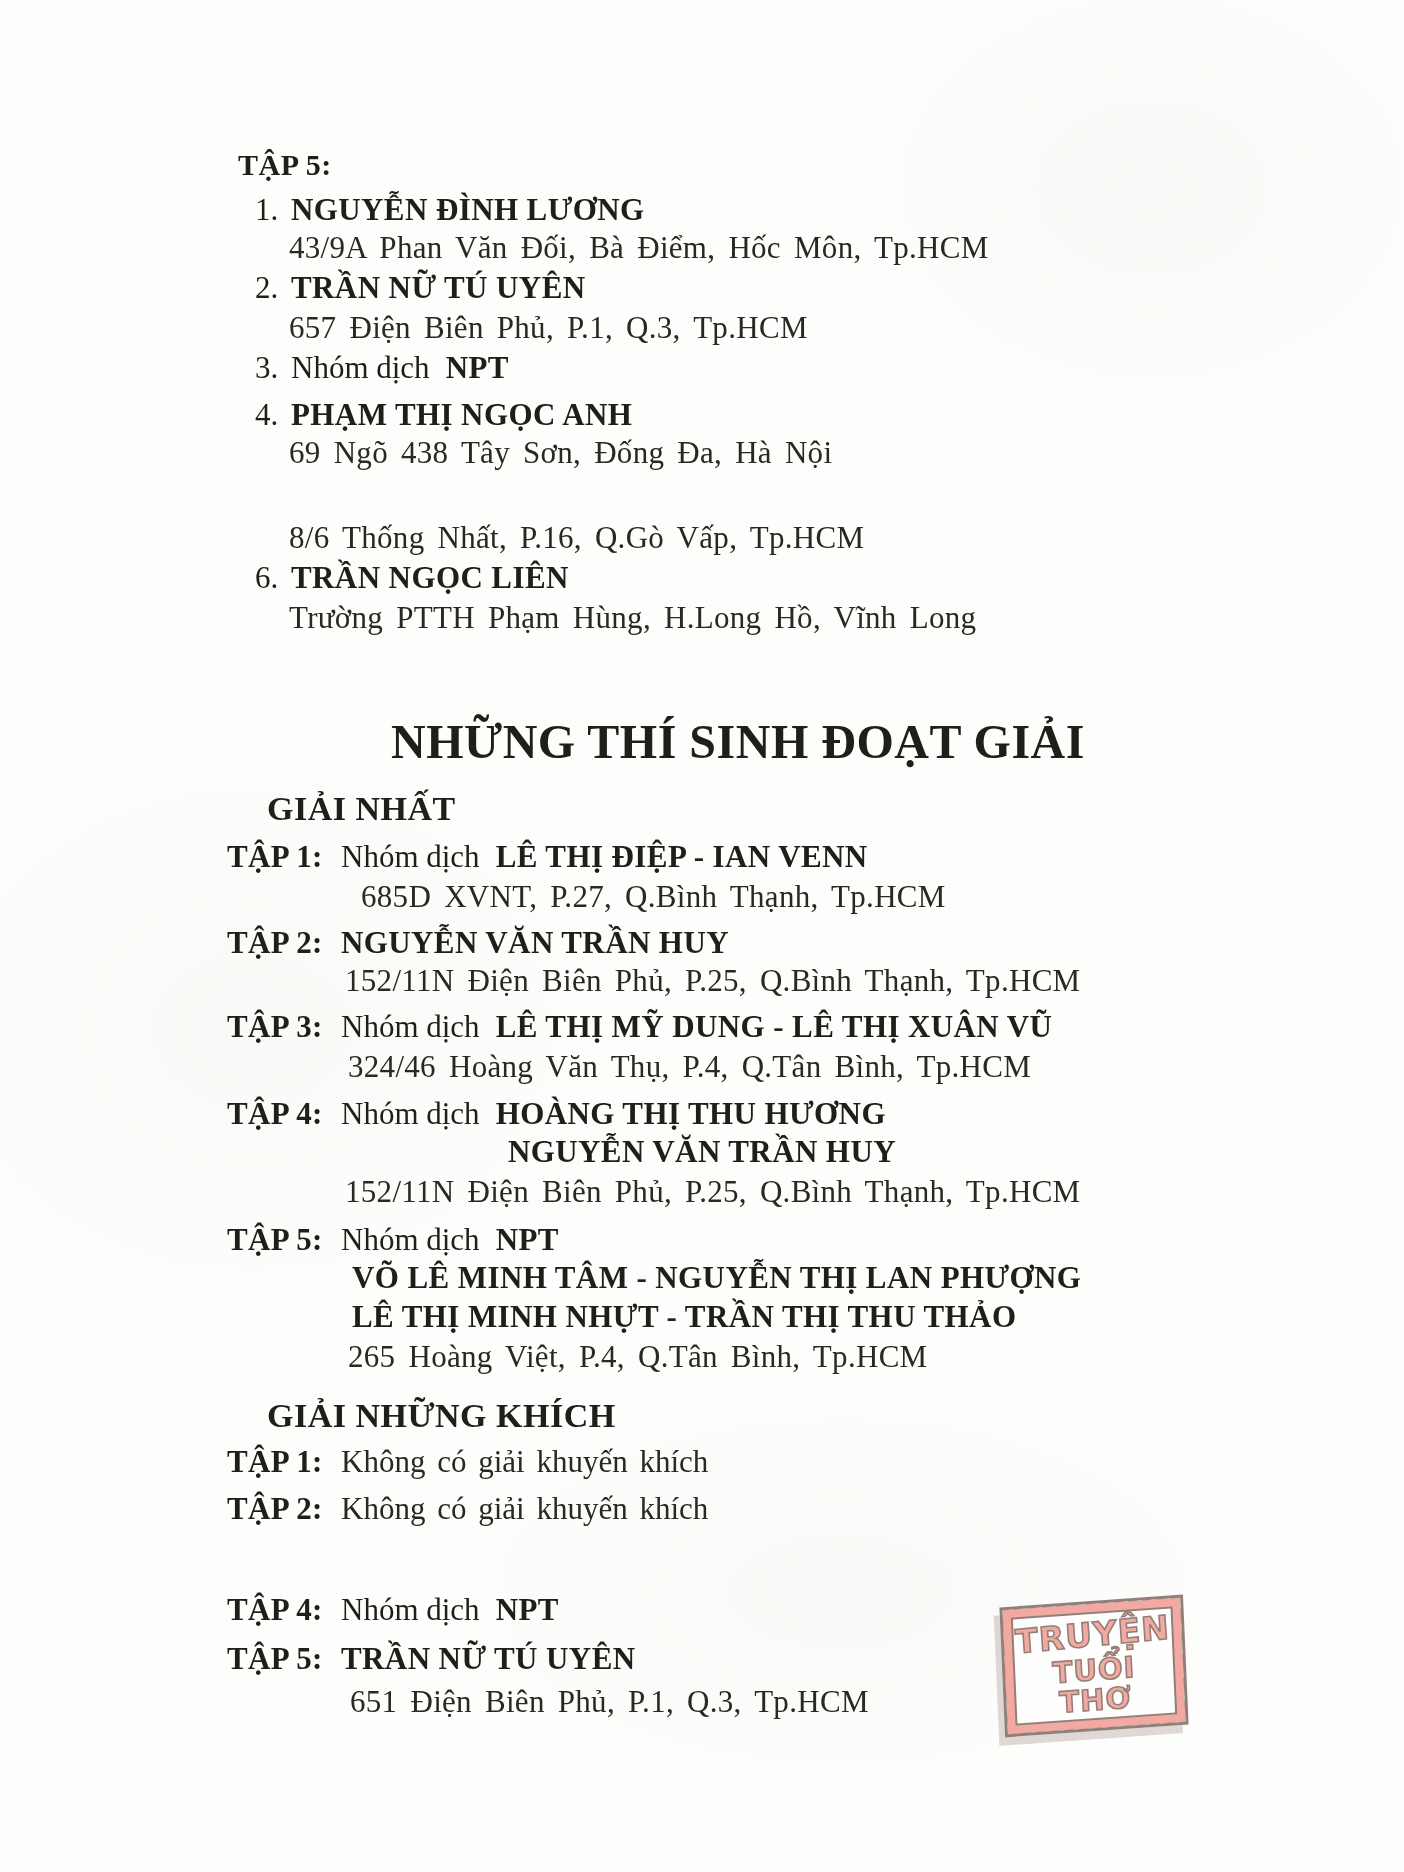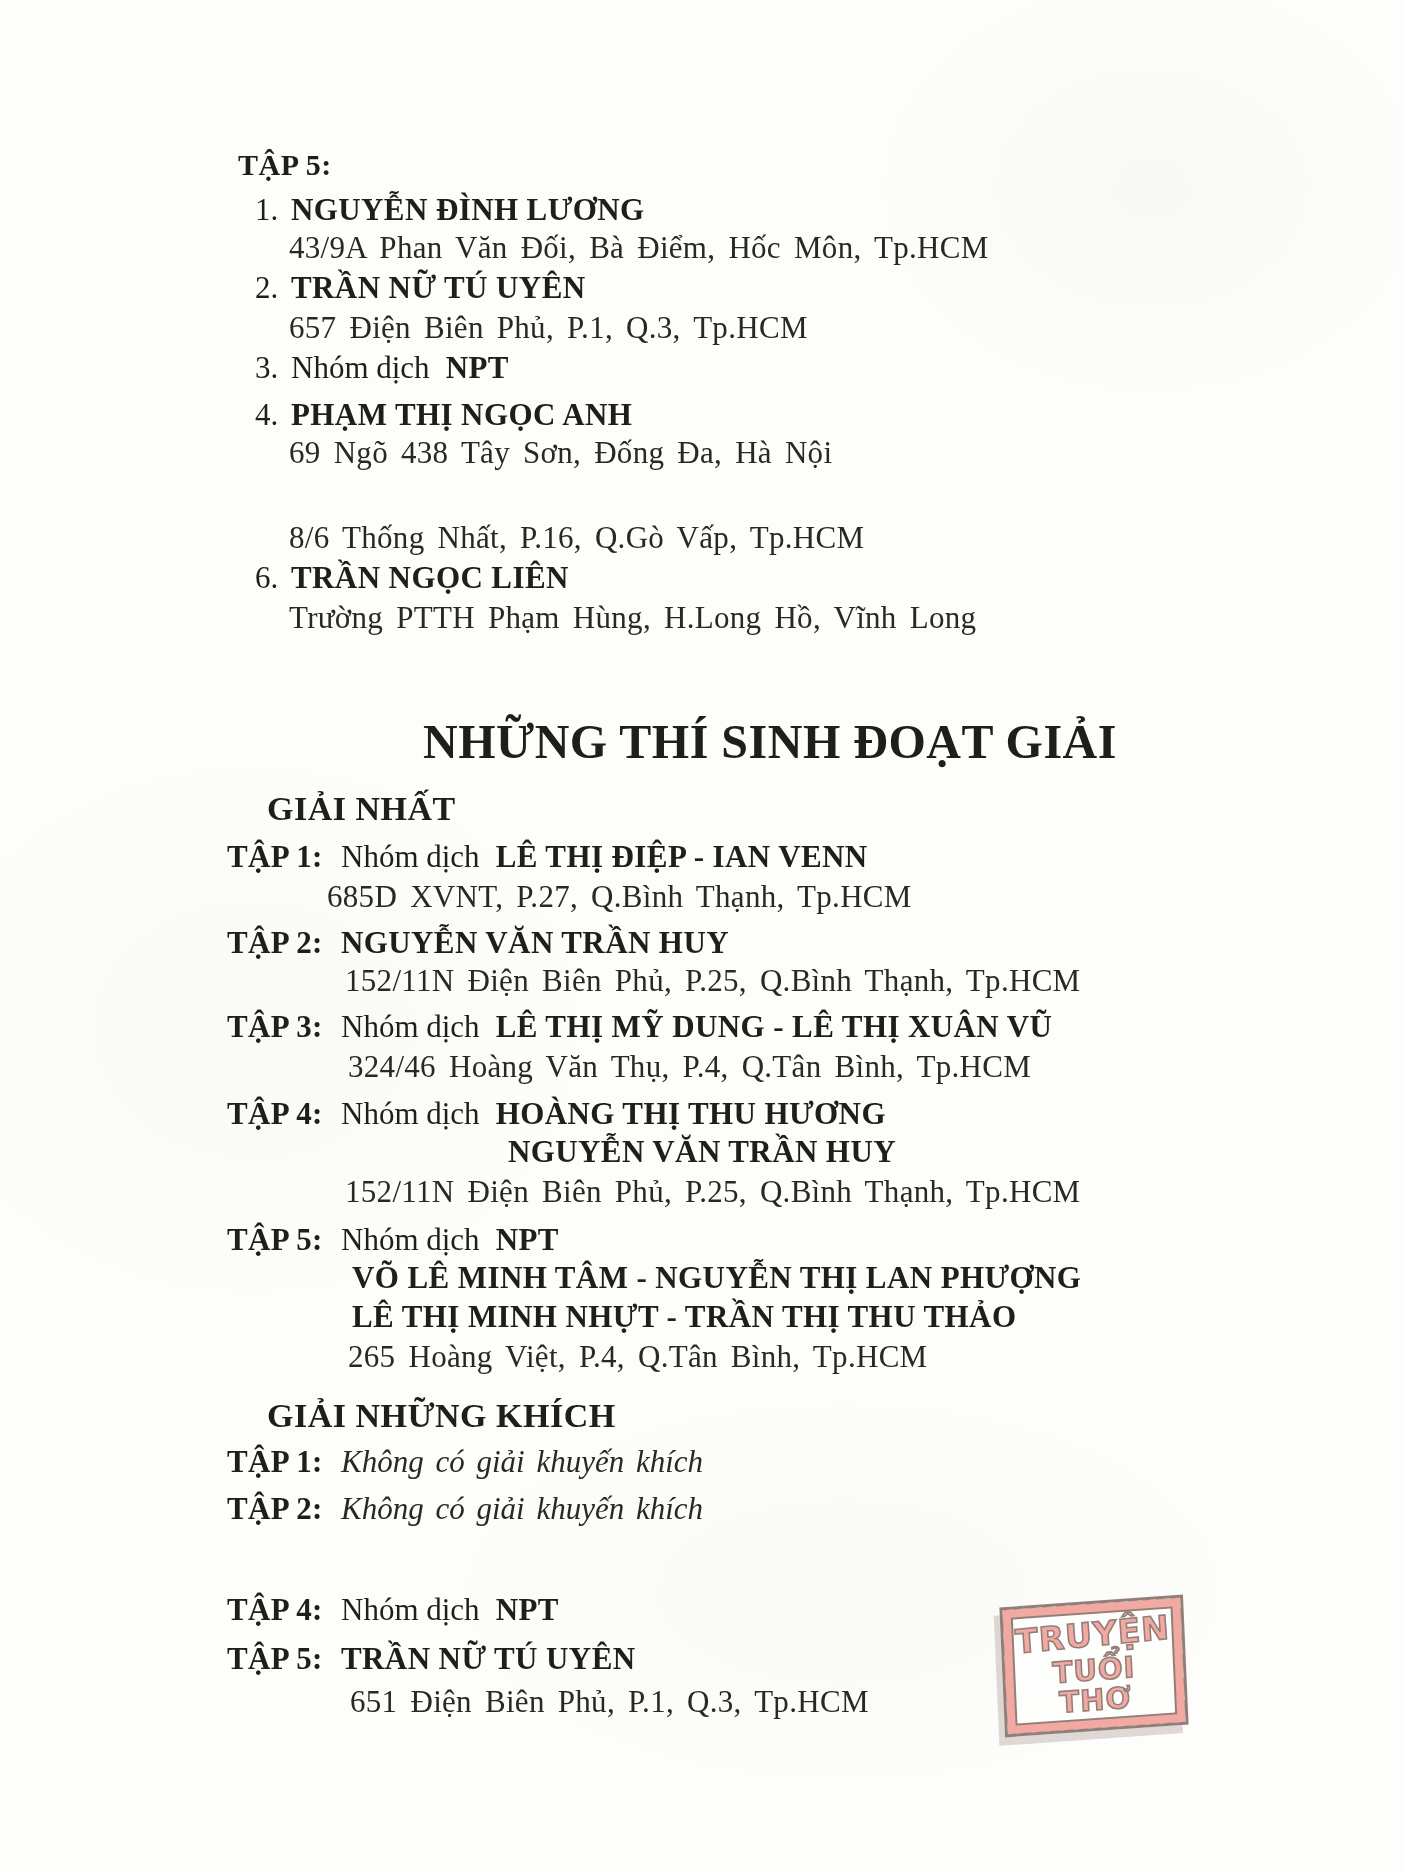--- a/index.html
+++ b/index.html
@@ -12,23 +12,23 @@
       #fdfdfb;
     font-family:"Liberation Serif","DejaVu Serif",serif;
     color:#201e1a;overflow:hidden;
   }
   .line{position:absolute;white-space:nowrap;font-size:31px;line-height:1.15;}
   .b{font-weight:bold;letter-spacing:.4px;}
   .num{display:inline-block;width:36px;}
   .tap{display:inline-block;width:114px;font-weight:bold;letter-spacing:.3px;}
   .pref:not(:empty){margin-right:16px;}
   .addr{word-spacing:5px;color:#2a2822;letter-spacing:.3px;}
-  .note{font-style:italic;word-spacing:4px;color:#2a2822;text-align:center;}
+  .note{word-spacing:4px;color:#2a2822;text-align:center;}
   .lbl-top{font-size:30px;font-weight:bold;letter-spacing:.5px;}
-  .heading{font-size:48px;font-weight:bold;letter-spacing:.5px;margin-left:32px;}
+  .heading{font-size:48px;font-weight:bold;letter-spacing:.5px;}
   .section{font-size:34px;font-weight:bold;letter-spacing:.5px;}
 
   
   .logo{position:absolute;left:1002px;top:1601px;width:184px;transform:rotate(-4deg);opacity:.72;}
   .logo-frame{
     border:3px solid #6b5048;background:#fff;
     box-shadow:-6px 8px 0 rgba(168,152,144,.5), inset 0 0 0 8px #ee8a80, inset 0 0 0 10px #6b5048;
     padding:14px 6px 12px;transform:skewX(-1.5deg);text-align:center;
   }
   .logo-t1,.logo-t2{
@@ -72,21 +72,21 @@
   </div>
   <div class="line addr" style="left:289px;top:600px">Trường PTTH Phạm Hùng, H.Long Hồ, Vĩnh Long</div>
 
   <div class="line heading" style="left:391px;top:714px">NHỮNG THÍ SINH ĐOẠT GIẢI</div>
 
   <div class="line section" style="left:267px;top:789px">GIẢI NHẤT</div>
 
   <div class="line" style="left:227px;top:839px">
     <span class="tap">TẬP 1:</span><span class="pref">Nhóm dịch</span><span class="b">LÊ THỊ ĐIỆP - IAN VENN</span>
   </div>
-  <div class="line addr" style="left:327px;top:879px">685D XVNT, P.27, Q.Bình Thạnh, Tp.HCM</div>
+  <div class="line addr" style="left:361px;top:879px">685D XVNT, P.27, Q.Bình Thạnh, Tp.HCM</div>
 
   <div class="line" style="left:227px;top:925px">
     <span class="tap">TẬP 2:</span><span class="b">NGUYỄN VĂN TRẦN HUY</span>
   </div>
   <div class="line addr" style="left:345px;top:963px">152/11N Điện Biên Phủ, P.25, Q.Bình Thạnh, Tp.HCM</div>
 
   <div class="line" style="left:227px;top:1009px">
     <span class="tap">TẬP 3:</span><span class="pref">Nhóm dịch</span><span class="b">LÊ THỊ MỸ DUNG - LÊ THỊ XUÂN VŨ</span>
   </div>
   <div class="line addr" style="left:348px;top:1049px">324/46 Hoàng Văn Thụ, P.4, Q.Tân Bình, Tp.HCM</div>

